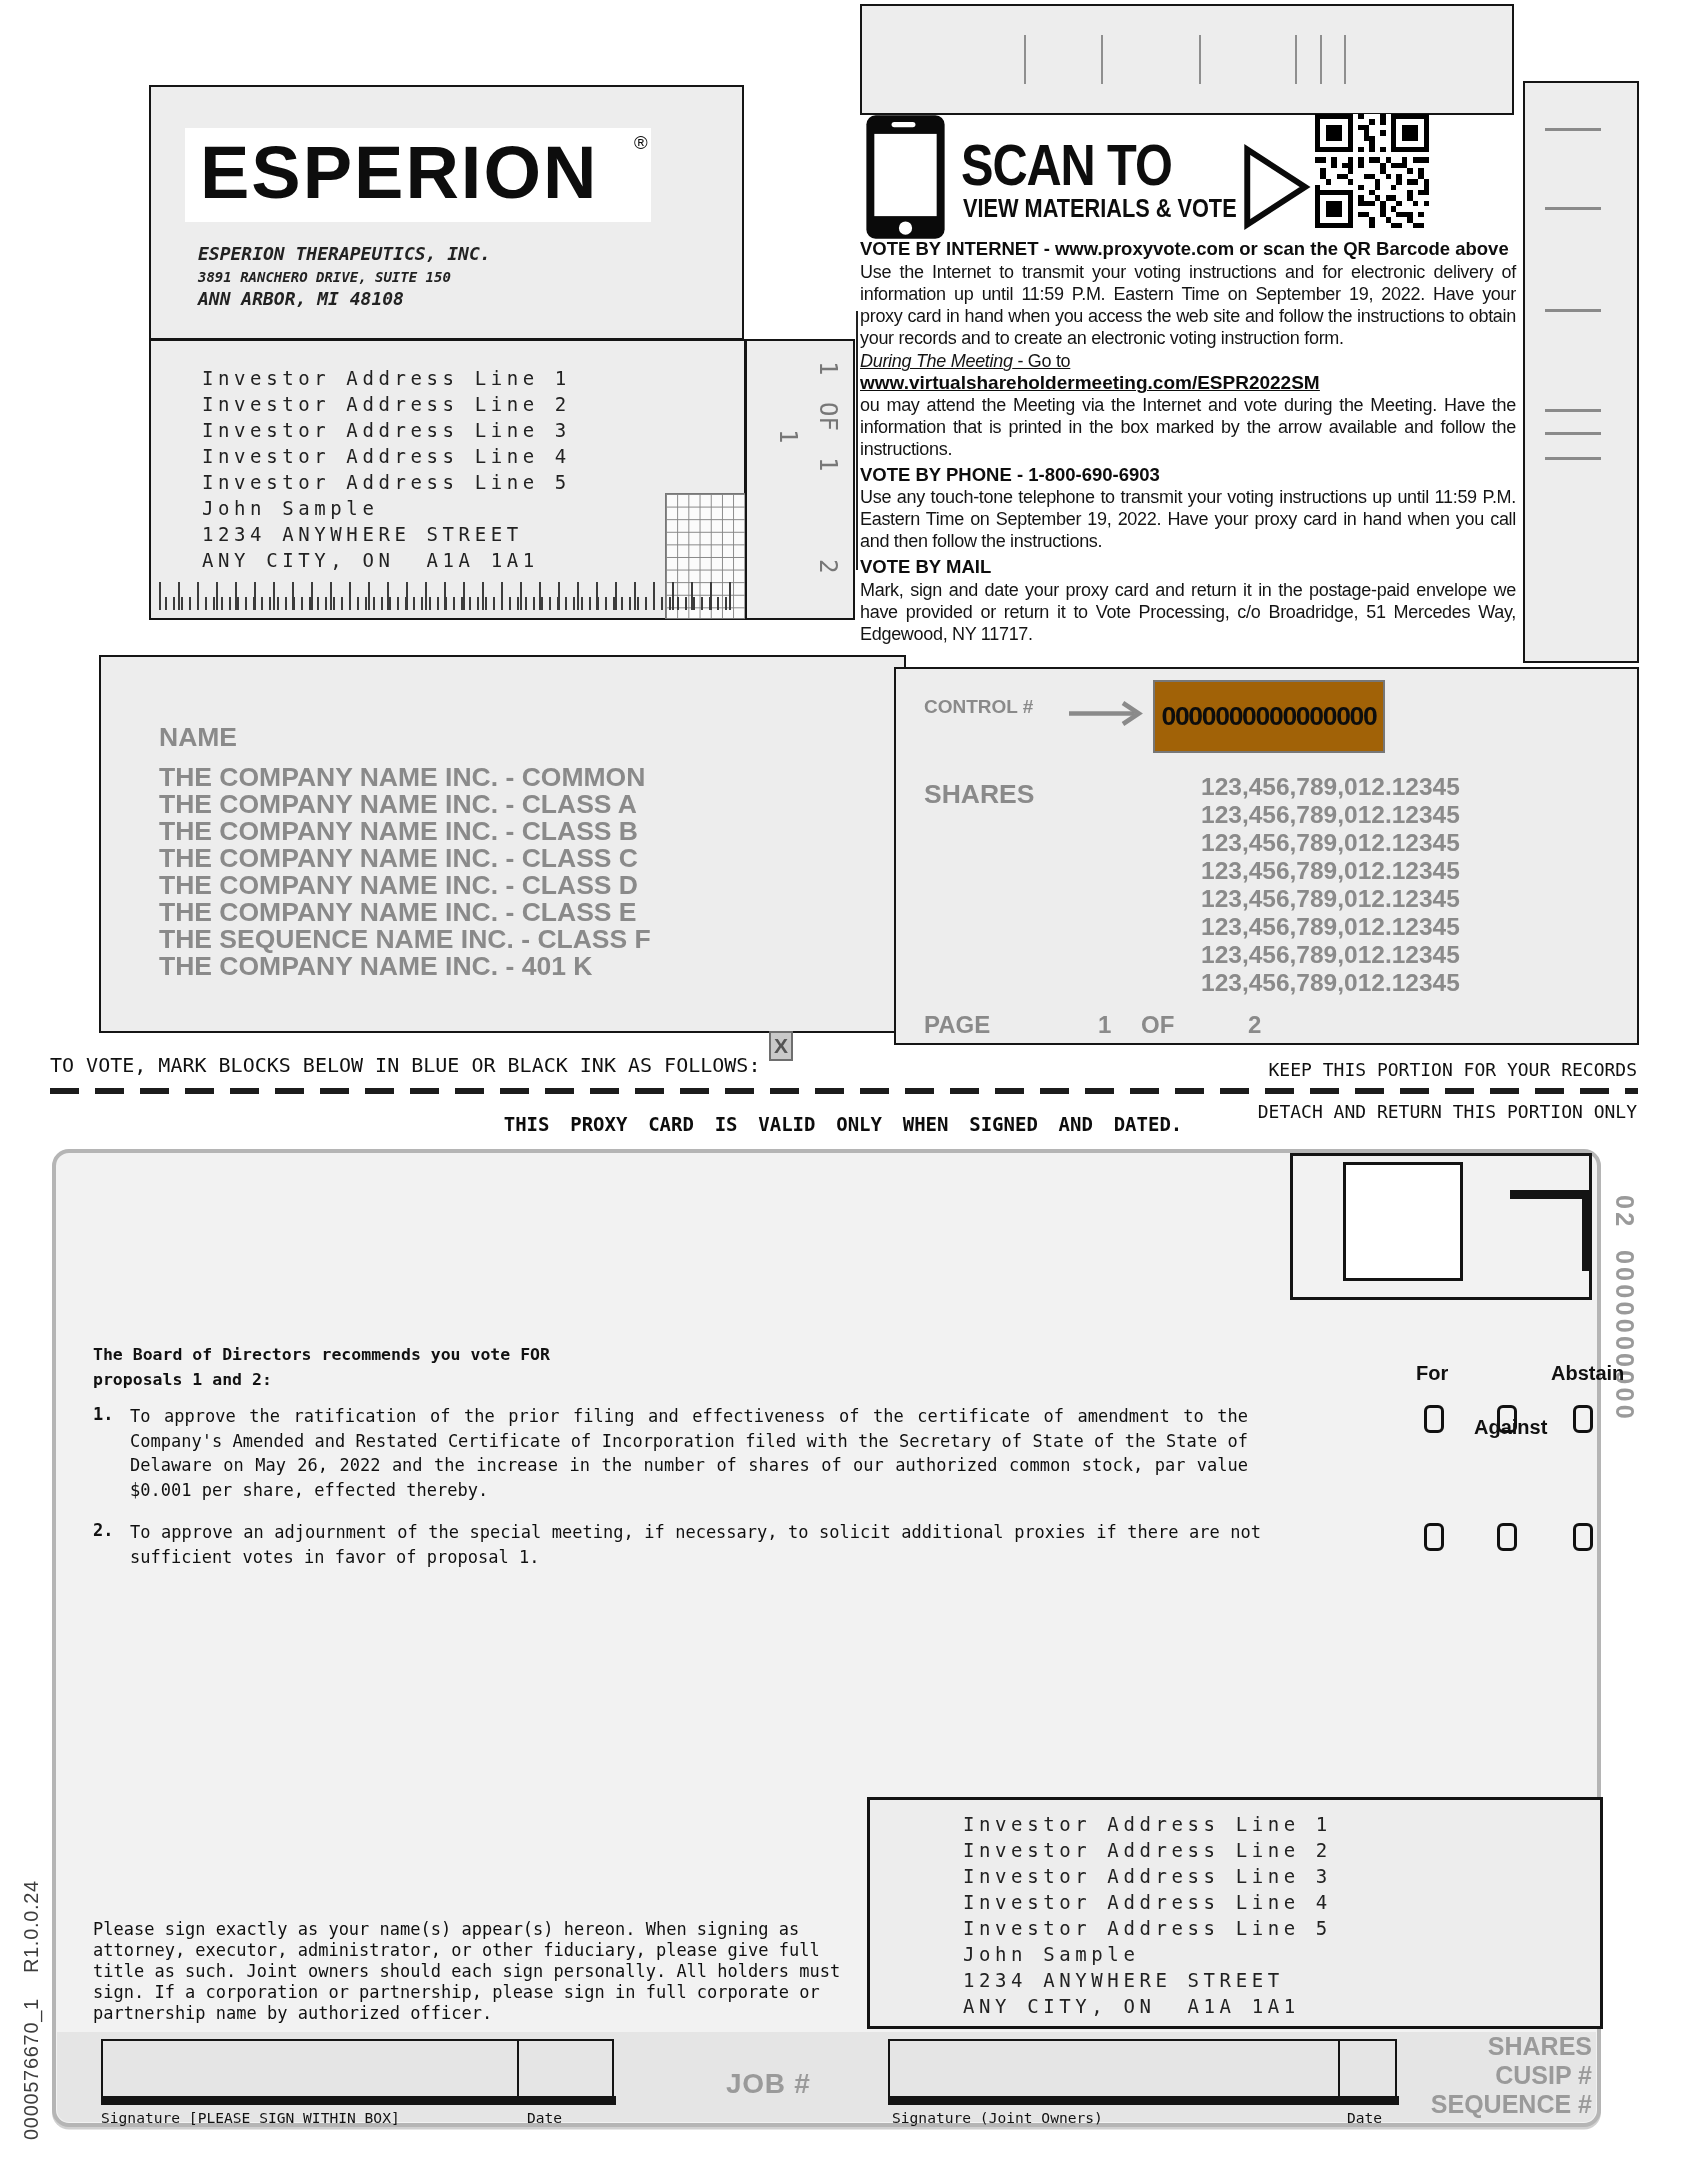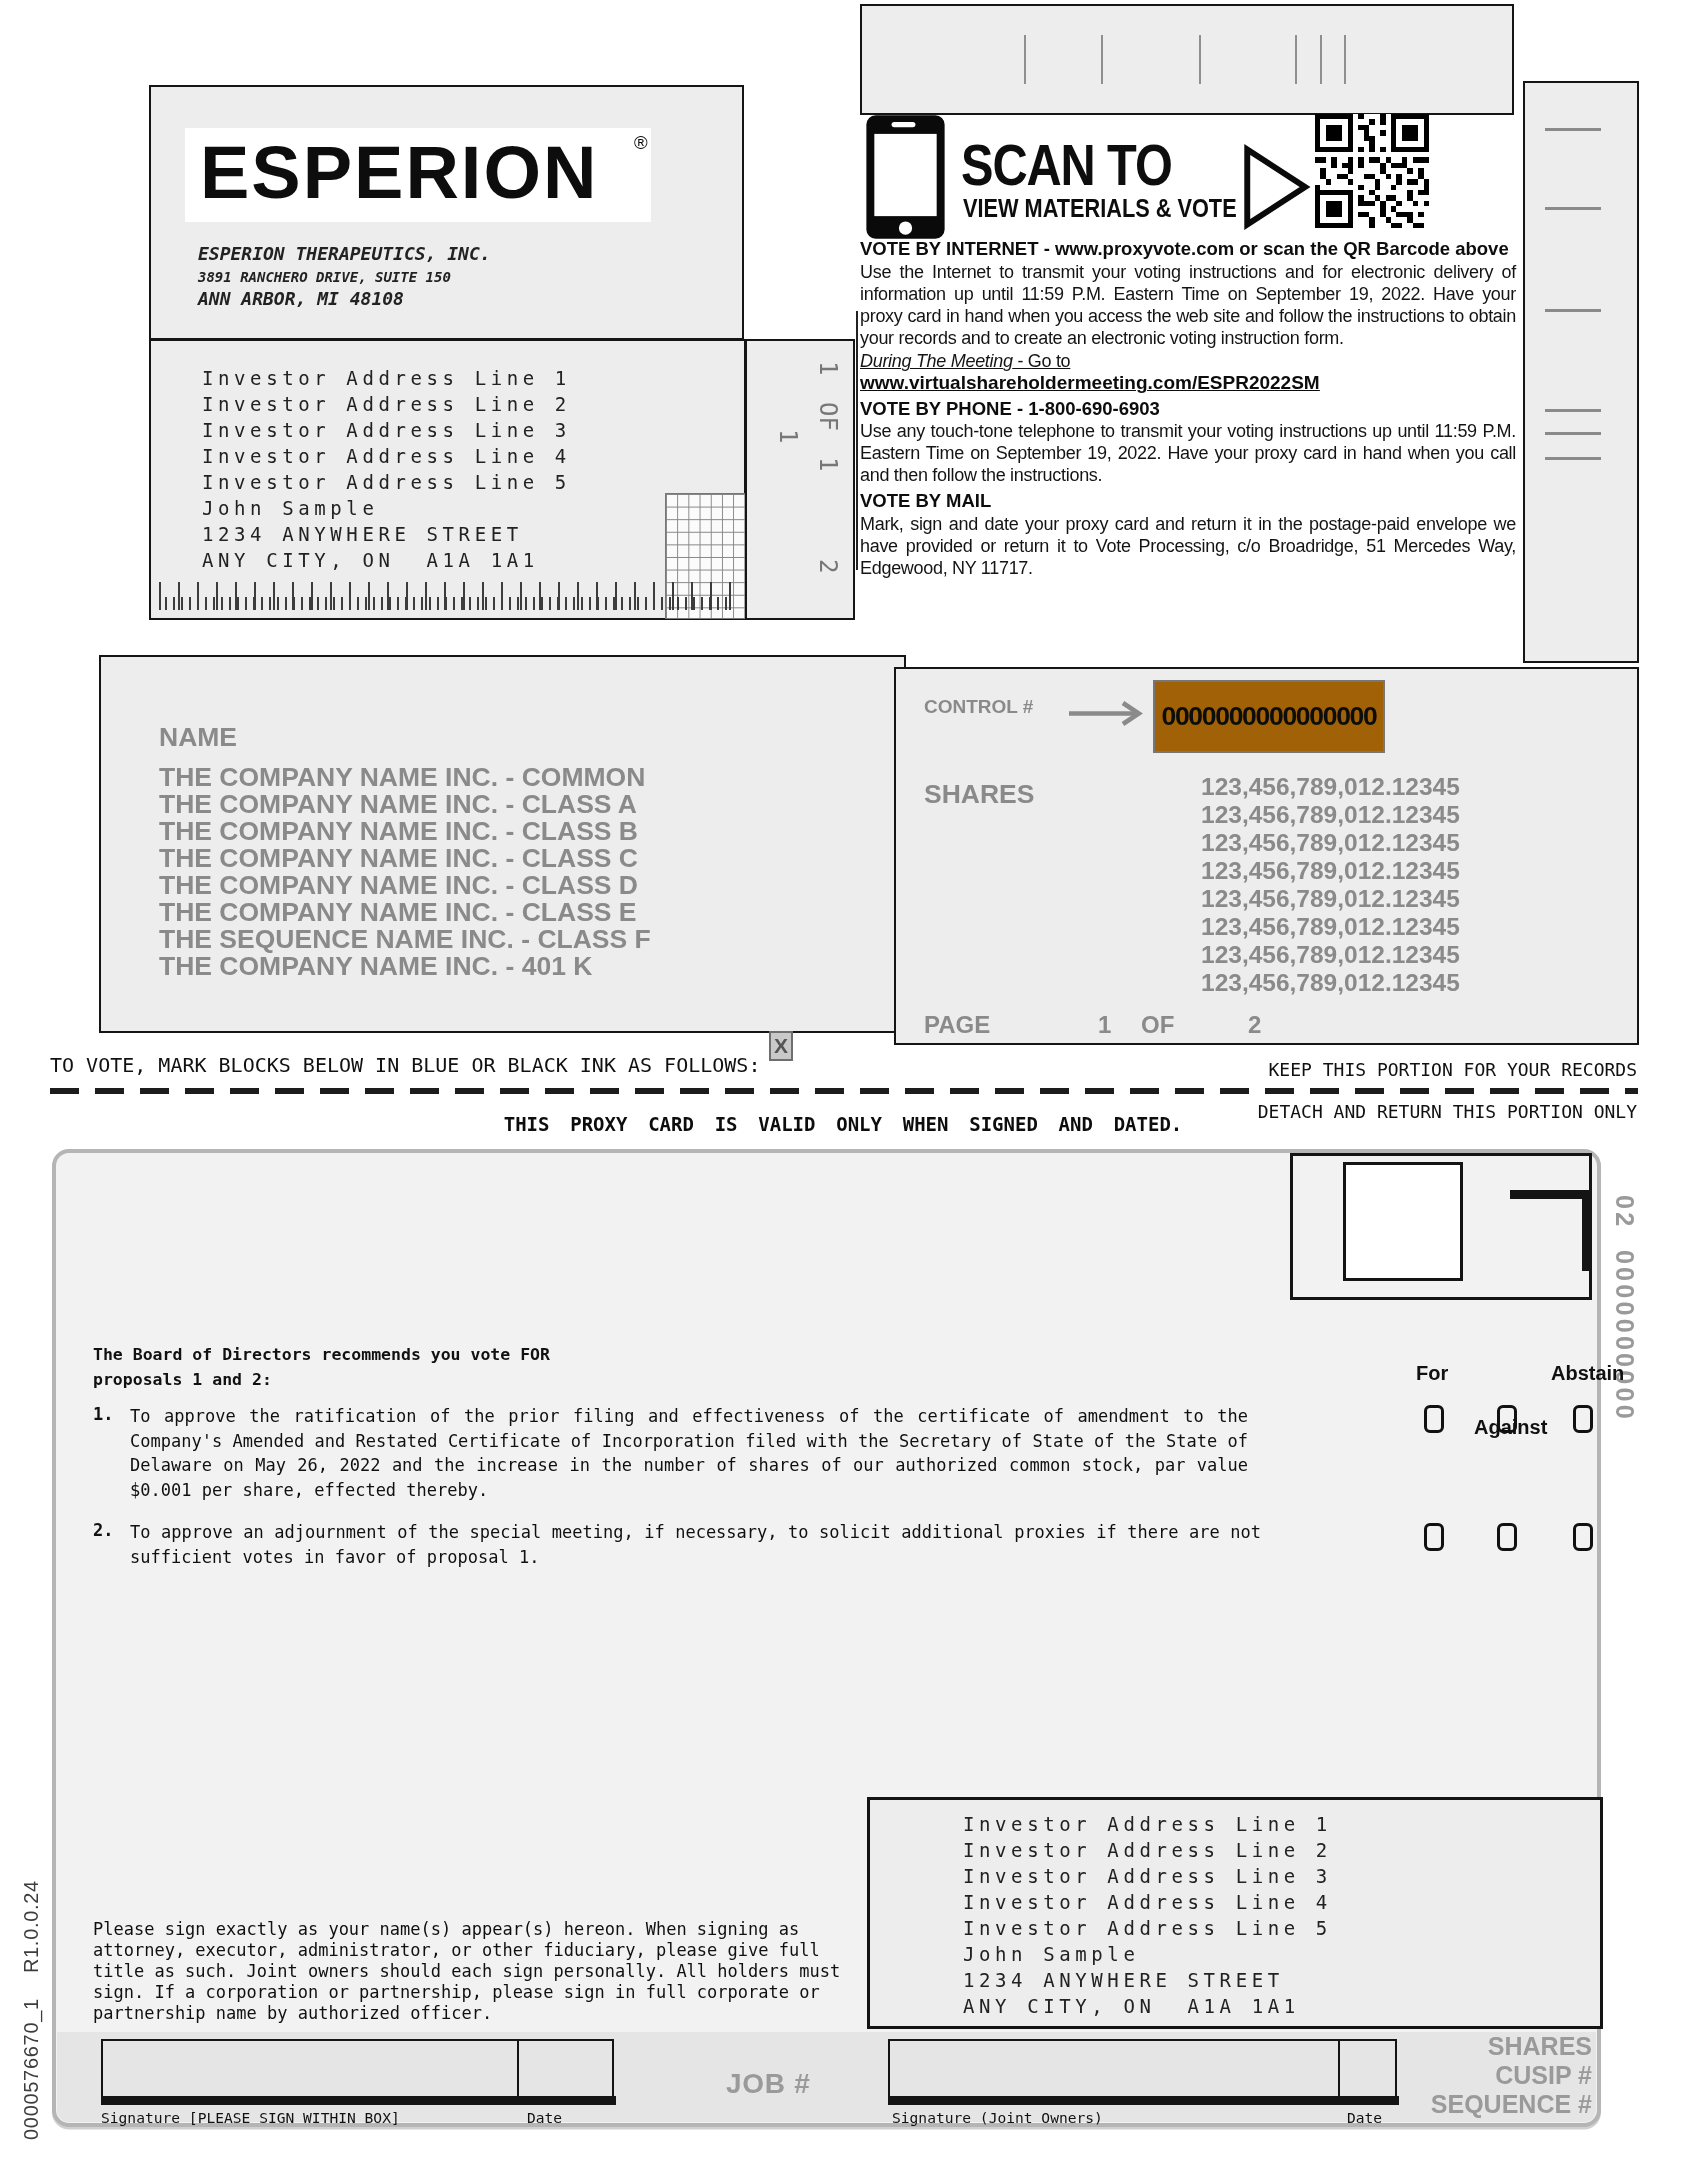--- a/index.html
+++ b/index.html
@@ -114,20 +114,21 @@
   <path fill="#000" d="M8 0h1v1H8zM10 1h1v1h-1zM8 2h2v1H8zM9 3h1v2H9zM10 4h1v3h-1zM8 6h1v1H8zM12 0h1v2h-1zM12 3h1v1h-1zM10 6h1v1h-1zM12 6h1v1h-1zM6 8h1v1H6zM6 10h1v1H6zM6 12h1v1H6zM6 14h1v1H6zM6 16h1v1H6zM6 18h1v1H6zM0 8h2v1H0zM3 8h1v2H3zM5 9h2v1H5zM1 10h1v2H1zM4 11h2v1H4zM0 13h1v1H0zM2 12h1v1H2zM8 8h1v2H8zM10 8h2v1h-2zM12 9h1v2h-1zM9 11h2v1H9zM8 13h1v1H8zM11 12h1v2h-1zM13 8h1v1h-1zM13 11h1v1h-1zM14 9h2v1h-2zM15 11h1v2h-1zM14 13h1v1h-1zM16 8h1v2h-1zM18 8h2v1h-2zM17 10h1v1h-1zM19 10h1v2h-1zM17 12h2v1h-2zM20 8h1v1h-1zM20 12h1v2h-1zM8 15h1v2H8zM10 14h1v1h-1zM9 16h2v1H9zM11 15h1v1h-1zM8 18h2v1H8zM10 19h1v2h-1zM12 16h1v3h-1zM13 15h2v1h-2zM14 17h1v1h-1zM15 16h1v1h-1zM13 19h1v1h-1zM15 18h2v1h-2zM17 14h1v2h-1zM18 16h1v1h-1zM19 14h2v1h-2zM17 18h1v2h-1zM19 18h1v1h-1zM18 20h2v1h-2zM14 20h2v1h-2zM20 16h1v1h-1z"></path>
 </svg>
 
 <div class="abs" style="left:856px;top:311px;width:2px;height:259px;background:#222;"></div>
 <div class="abs" style="left:860px;top:238px;width:656px;">
   <div class="votehead">VOTE BY INTERNET - www.proxyvote.com or scan the QR Barcode above</div>
   <div class="votebody">Use the Internet to transmit your voting instructions and for electronic delivery of information up until 11:59 P.M. Eastern Time on September 19, 2022. Have your proxy card in hand when you access the web site and follow the instructions to obtain your records and to create an electronic voting instruction form.</div>
   <div style="margin-top:1.3px;text-decoration:underline;">
     <span class="votebody" style="font-style:italic;">During The Meeting</span><span class="votebody"> - Go to </span><span style="font-size:19px;font-weight:bold;text-decoration:underline;color:#0d0d0d;">www.virtualshareholdermeeting.com/ESPR2022SM</span>
   </div>
+  <div class="votebody">ou may attend the Meeting via the Internet and vote during the Meeting. Have the information that is printed in the box marked by the arrow available and follow the instructions.</div>
   <div class="votehead" style="margin-top:4px;">VOTE BY PHONE - 1-800-690-6903</div>
   <div class="votebody">Use any touch-tone telephone to transmit your voting instructions up until 11:59 P.M. Eastern Time on September 19, 2022. Have your proxy card in hand when you call and then follow the instructions.</div>
   <div class="votehead" style="margin-top:4px;">VOTE BY MAIL</div>
   <div class="votebody">Mark, sign and date your proxy card and return it in the postage-paid envelope we have provided or return it to Vote Processing, c/o Broadridge, 51 Mercedes Way, Edgewood, NY 11717.</div>
 </div>
 
 <div class="abs box" style="left:99px;top:655px;width:807px;height:378px;"></div>
 <div class="abs b gray" style="left:159px;top:722px;font-size:26.5px;">NAME</div>
 <div class="abs" style="left:159px;top:764px;">
   <div class="hold-line">THE COMPANY NAME INC. - COMMON</div>

